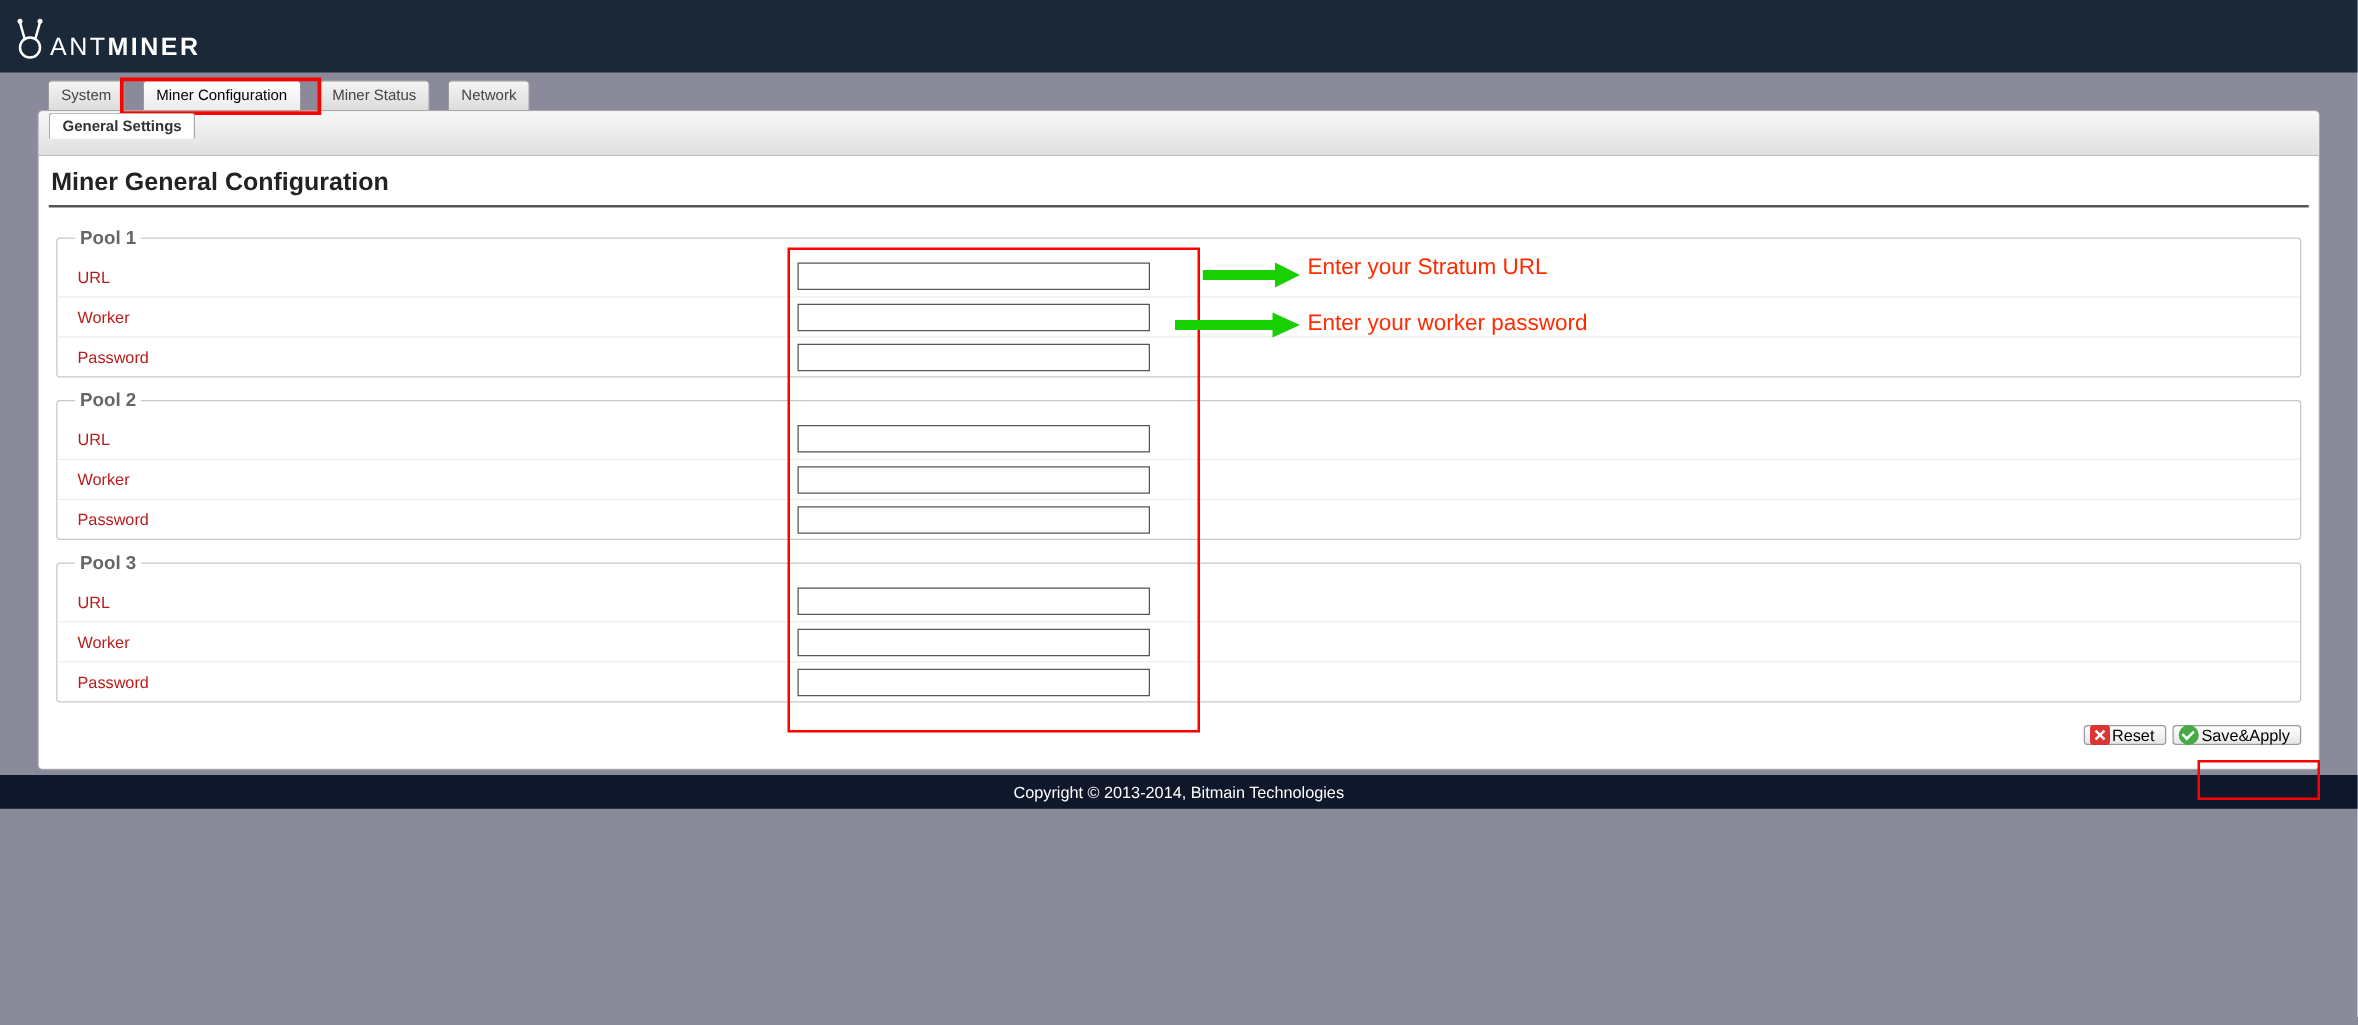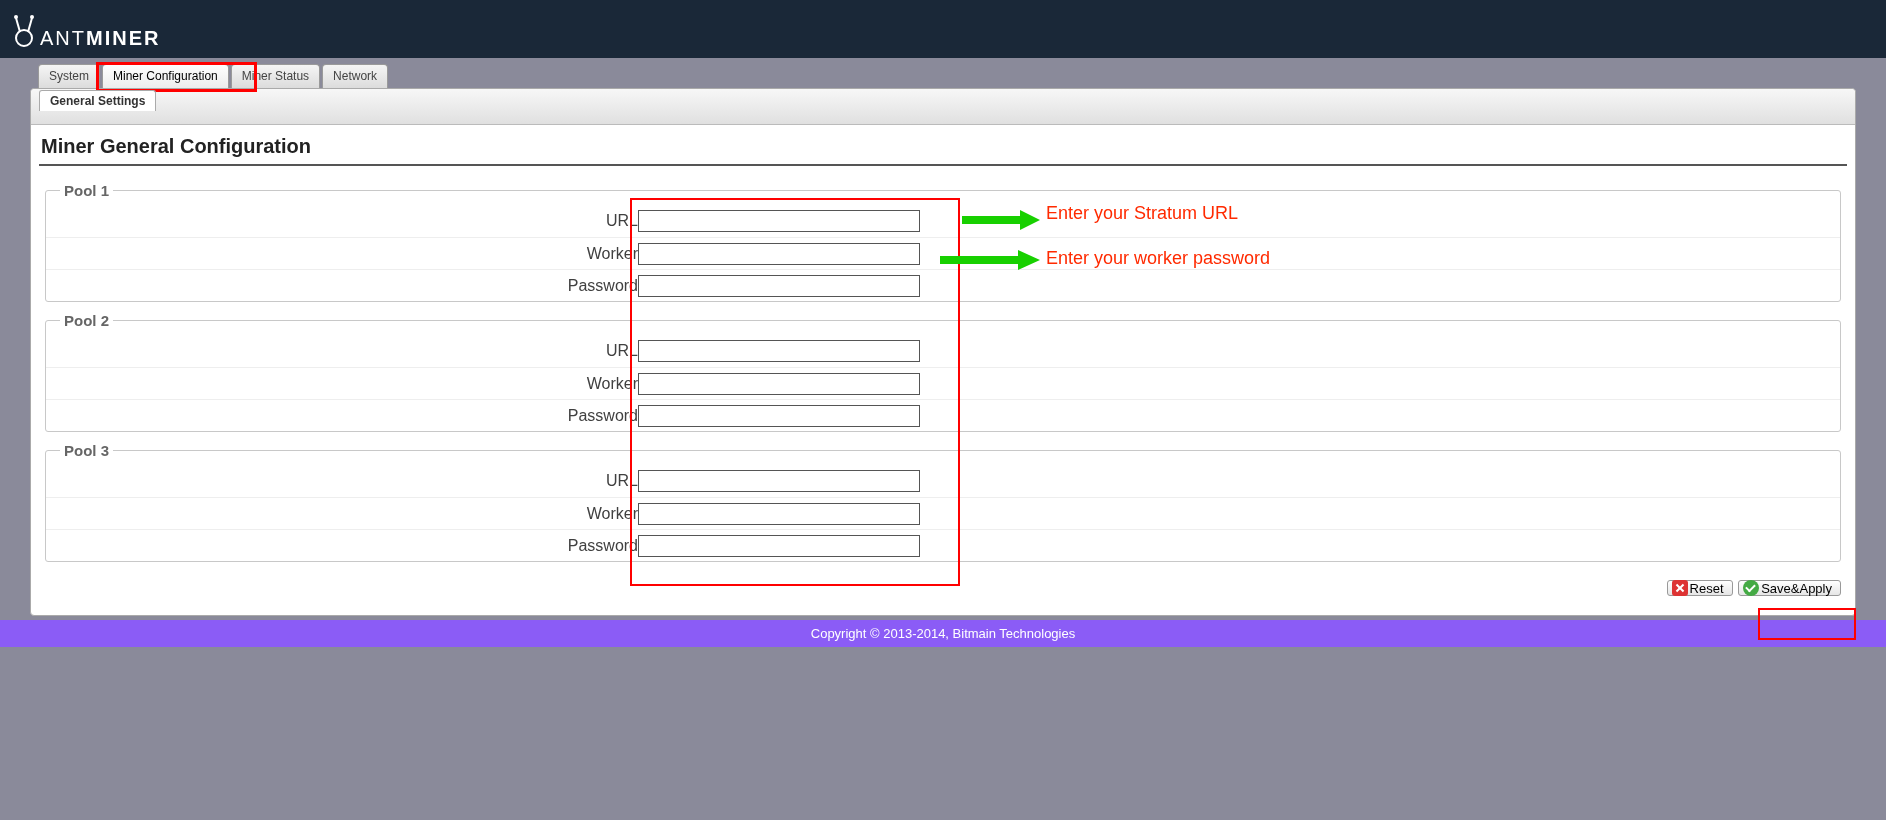--- a/index.html
+++ b/index.html
@@ -22,21 +22,21 @@
     position: relative;
     margin-right: 2px;
     margin-bottom: 4px;
   }
   .logo-mark svg { display: block; }
   .logo-text { font-size: 20px; letter-spacing: 2px; font-weight: 300; margin-bottom: 2px; }
   .logo-text b { font-weight: 700; }
   .tabs {
     margin: 6px 0 0 38px;
     display: flex;
-    gap: 0;
+    gap: 12px;
   }
   .tab {
     background: linear-gradient(#f5f5f5, #dcdcdc);
     border: 1px solid #9a9a9a;
     border-bottom: none;
     border-radius: 4px 4px 0 0;
     padding: 4px 10px 5px 10px;
     font-size: 12px;
     color: #444;
     margin-right: 2px;
@@ -114,24 +114,23 @@
   .frow {
     display: flex;
     align-items: center;
     border-top: 1px solid #eee;
     padding: 4px 12px;
     height: 32px;
   }
   .frow:first-of-type { border-top: none; }
   .flabel {
     width: 580px;
-    font-size: 16px;
-    color: #404040;
+    font-size: 13px;
+    color: #b91c1c;
     padding-left: 4px;
-    text-align: right;
   }
   .finput {
     width: 282px;
     height: 22px;
     border: 1px solid #555;
     background: #fff;
     font-size: 12px;
     padding: 0 4px;
   }
 
@@ -179,21 +178,21 @@
     content:''; position:absolute; background:#fff; width:10px; height:2px; top:7px; left:3px;
   }
   .ic-stop::before { transform: rotate(45deg);} .ic-stop::after { transform: rotate(-45deg);}
   .ic-ok { background: #4a4; border-radius: 50%; position: relative; }
   .ic-ok::before {
     content:''; position:absolute; left:3px; top:4px; width:7px; height:4px;
     border-left:2px solid #fff; border-bottom:2px solid #fff; transform: rotate(-45deg);
   }
 
   .footer {
-    background: #8b5cf6;
+    background: #0f172a;
     color: #fff;
     text-align: center;
     font-size: 13px;
     padding: 6px 0;
     margin-top: 4px;
   }
   .rel { position: relative; }
 </style>
 </head>
 <body>

